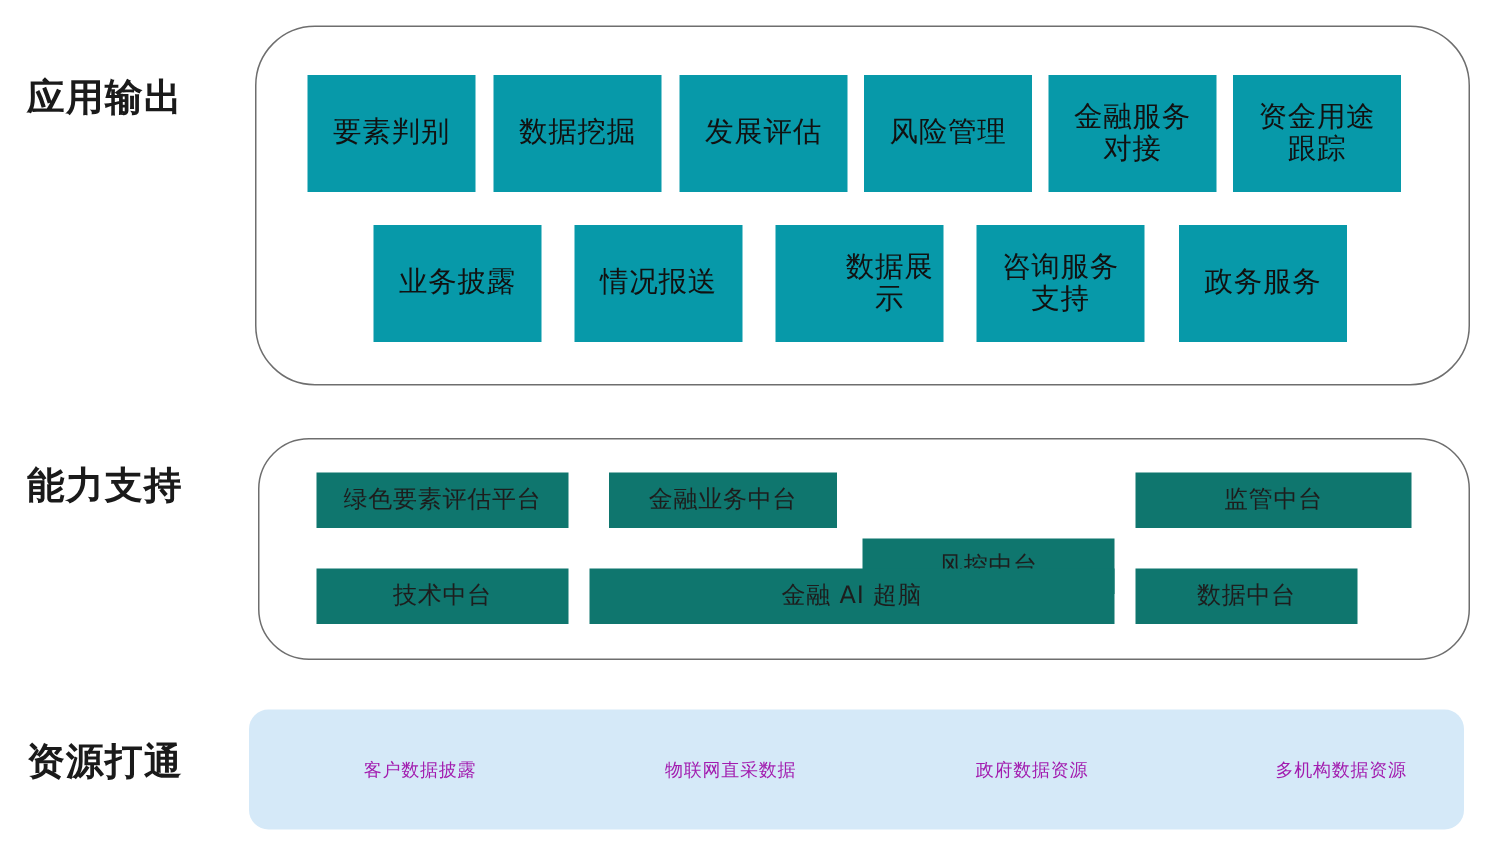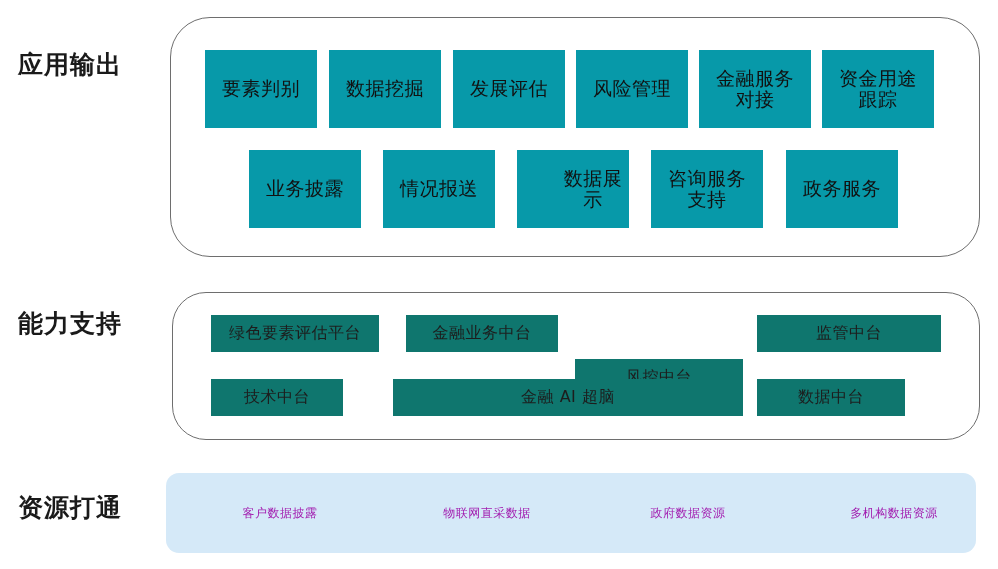--- a/index.html
+++ b/index.html
@@ -151,21 +151,21 @@
 支持</div>
   <div class="tile-teal app-row2" style="left:786px; width:112px;">政务服务</div>
 
   <div class="panel" id="panel-capability"></div>
 
   <div class="tile-blue cap-row1" style="left:211px; width:168px;">绿色要素评估平台</div>
   <div class="tile-blue cap-row1" style="left:393px; width:152px;margin-left:13px;">金融业务中台</div>
   <div class="tile-blue cap-row1" style="left:575px; width:168px;margin-top:44px;">风控中台</div>
   <div class="tile-blue cap-row1" style="left:757px; width:184px;">监管中台</div>
 
-  <div class="tile-blue cap-row2" style="left:211px; width:132px;">技术中台</div>
+  <div class="tile-blue cap-row2" style="left:211px; width:168px;">技术中台</div>
   <div class="tile-blue cap-row2" style="left:393px; width:350px;">金融 AI 超脑</div>
   <div class="tile-blue cap-row2" style="left:757px; width:148px;">数据中台</div>
 
   <div id="resource-bar">
     <div class="resource-item" style="left:24px; width:180px;">客户数据披露</div>
     <div class="resource-item" style="left:226px; width:190px;">物联网直采数据</div>
     <div class="resource-item" style="left:630px; width:196px;">多机构数据资源</div>
     <div class="resource-item" style="left:432px; width:180px;">政府数据资源</div>
   </div>
 

